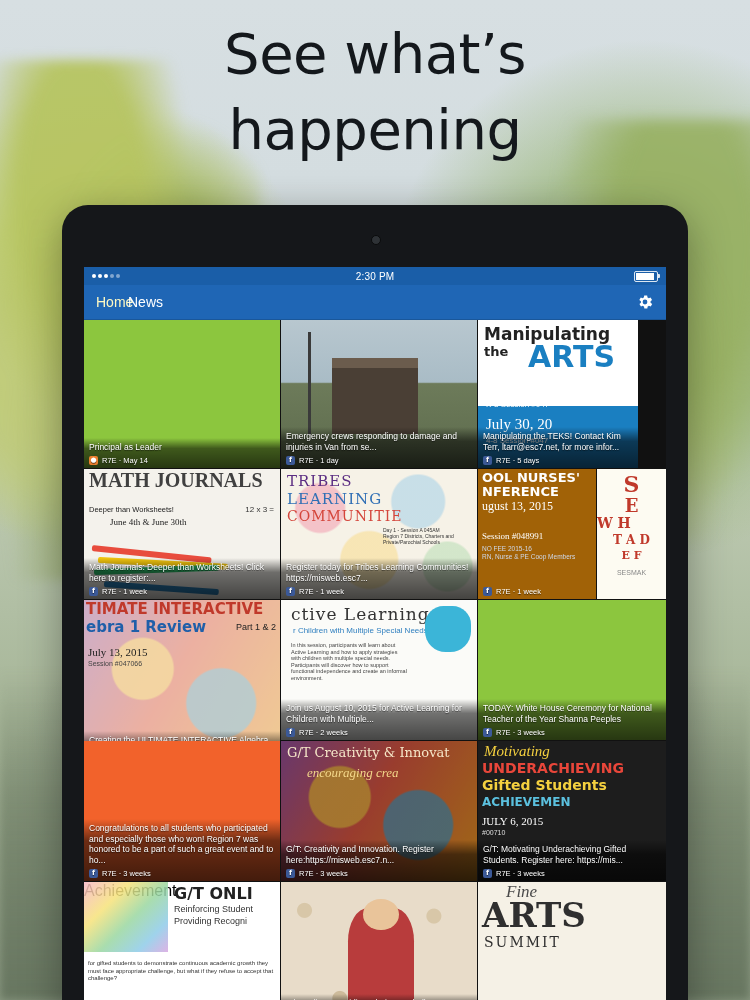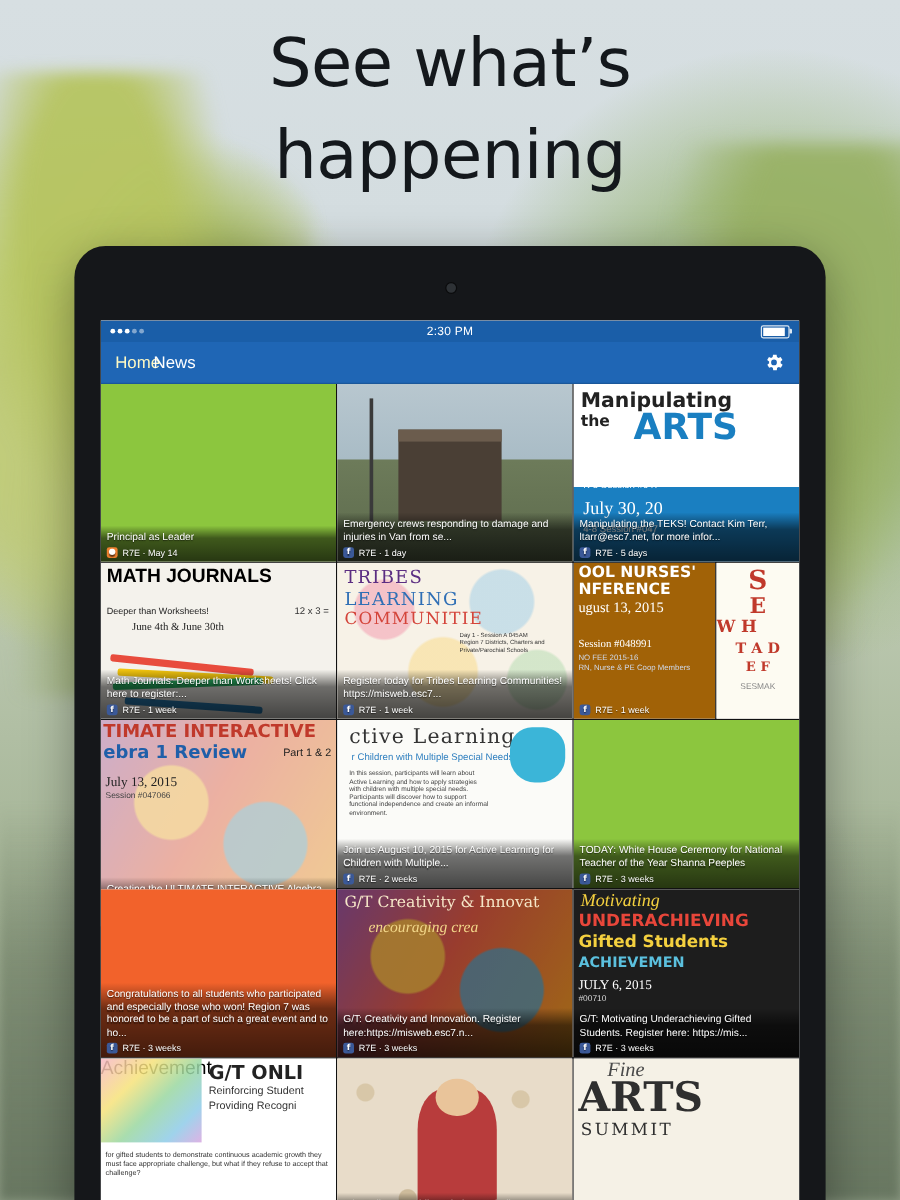--- a/index.html
+++ b/index.html
@@ -271,22 +271,22 @@
     font-family: "Liberation Serif", serif;
   }
   .art-teks .t5 {
     position: absolute; top: 80px; left: 8px;
     color: #fff; font-size: 8px;
   }
 
   .art-mathjournals { background: #f4f2ec; }
   .art-mathjournals .mj-title {
     position: absolute; top: 4px; left: 5px;
-    font-family: Liberation Sans, sans-serif;
-    font-weight: bold; font-size: 16px; color: #000000; line-height: 15px;
+    font-family: Liberation Serif, serif;
+    font-weight: bold; font-size: 20px; color: #404040; line-height: 15px;
   }
   .art-mathjournals .mj-sub {
     position: absolute; top: 36px; left: 5px;
     font-size: 7.5px; color: #222;
   }
   .art-mathjournals .mj-date {
     position: absolute; top: 48px; left: 26px;
     font-size: 9px; color: #222; font-family: "Liberation Serif", serif;
   }
   .art-mathjournals .pencil {
@@ -538,21 +538,21 @@
           <div class="pole"></div>
           <div class="roofbox"></div>
         </div>
         <div class="caption">Emergency crews responding to damage and injuries in Van from se...</div>
         <div class="meta">
           <span class="src-badge src-fb">f</span>
           <span>R7E · 1 day</span>
         </div>
       </div>
 
-      <div class="tile" style="left:394px; top:0px; width:188px; height:148px;">
+      <div class="tile" style="left:394px; top:0px; width:160px; height:148px;">
         <div class="media art-teks">
           <div class="t1">Manipulating</div>
           <div class="t2">the</div>
           <div class="t3">ARTS</div>
           <div class="t4">July 29, 20</div>
           <div class="t5">K-3 Session #047</div>
           <div class="t4" style="top:96px;">July 30, 20</div>
           <div class="t5" style="top:116px;">4-8 Session #047</div>
         </div>
         <div class="caption">Manipulating the TEKS! Contact Kim Terr, ltarr@esc7.net, for more infor...</div>

